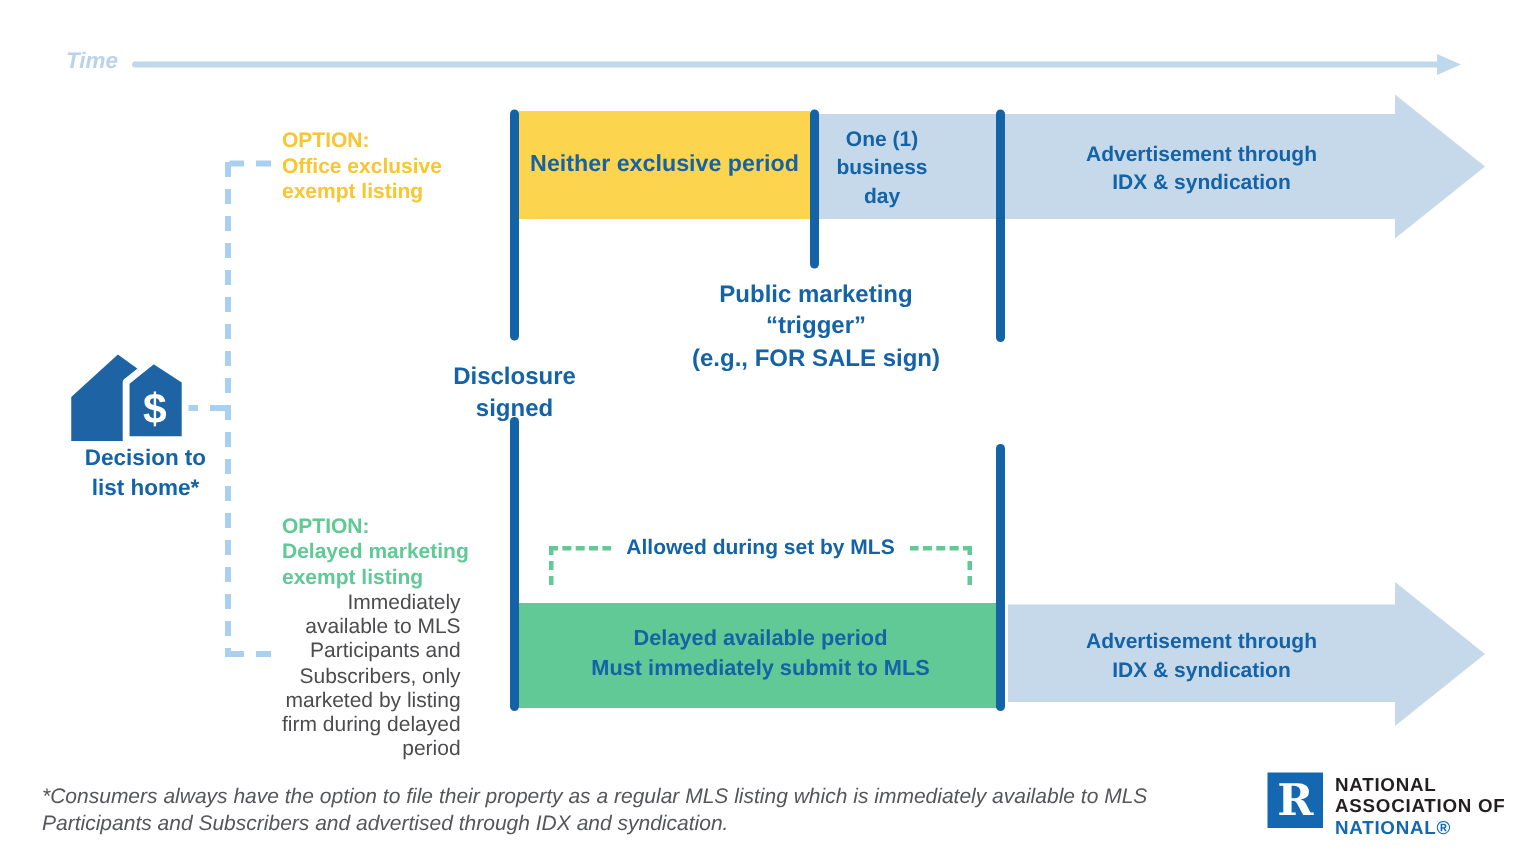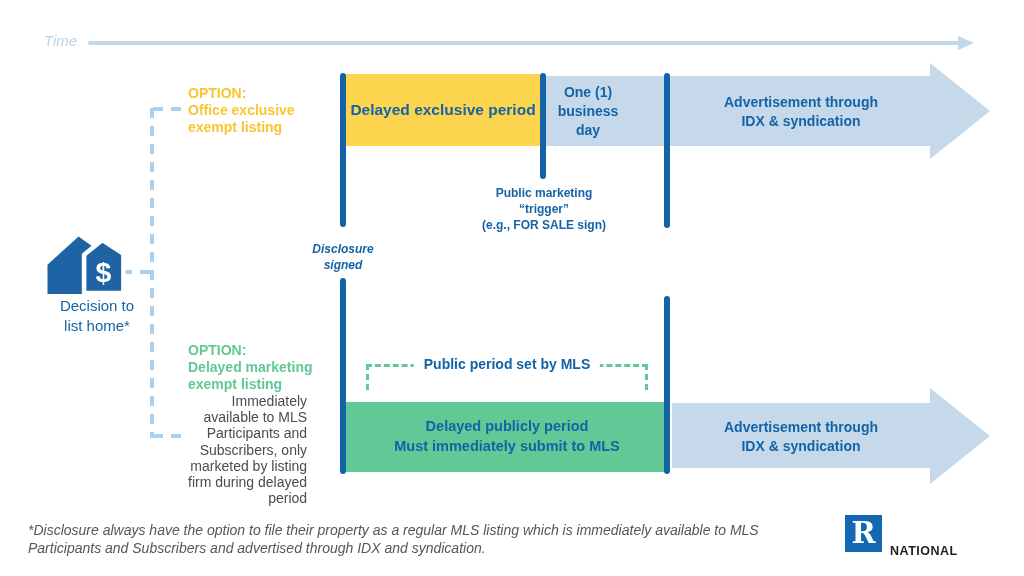--- a/index.html
+++ b/index.html
@@ -14,50 +14,50 @@
     --foot-gray:#55565a;
     --nar-blue:#1368b1;
     --ink:#231f20;
   }
   *{margin:0;padding:0;box-sizing:border-box;}
   body{background:#e8e8e8;font-family:"Liberation Sans",sans-serif;}
   .canvas{position:relative;width:1024px;height:576px;background:#ffffff;overflow:hidden;}
   .abs{position:absolute;}
   .pre{white-space:pre-line;}
   .ctr{text-align:center;}
-  .b{font-weight:normal;}
+  .b{font-weight:bold;}
   .dark{color:var(--dark-blue);}
   
-  .time-label{left:44px;top:32px;font-style:italic;font-weight:normal;font-size:15px;color:var(--time-blue);}
+  .time-label{left:44px;top:32px;font-style:italic;font-weight:bold;font-size:15px;color:var(--time-blue);}
   .time-line{left:88px;top:41px;width:872px;height:4px;background:#c0d8ec;border-radius:2px;z-index:1;}
   .time-head{left:958px;top:36px;width:0;height:0;border-top:7px solid transparent;border-bottom:7px solid transparent;border-left:16px solid #c0d8ec;}
   
   .dashv{width:4px;background:repeating-linear-gradient(180deg,var(--pale-blue) 0 10px,transparent 10px 18px);}
   .dashh{height:4px;background:repeating-linear-gradient(90deg,var(--pale-blue) 0 10px,transparent 10px 18px);}
   
   .vline{width:6px;background:var(--dark-blue);border-radius:3px;z-index:3;}
   
   .bar{z-index:1;display:flex;align-items:center;justify-content:center;}
   .tri{width:0;height:0;border-top:48px solid transparent;border-bottom:48px solid transparent;border-left:60px solid var(--band-blue);z-index:1;}
   .lbl{z-index:4;}
   .bar-label{font-weight:bold;font-size:15.5px;color:var(--dark-blue);}
   .band-label{font-weight:bold;font-size:14px;line-height:1.35;color:var(--dark-blue);}
-  .milestone{font-weight:bold;font-size:12px;color:var(--dark-blue);}
+  .milestone{font-weight:bold;font-size:16px;color:var(--dark-blue);}
   .opt-head{font-weight:bold;font-size:14px;line-height:1.22;}
   .opt-desc{font-size:14px;line-height:1.16;color:var(--gray);}
   
   .bracket{left:366px;top:364px;width:282px;height:26px;border:3px dashed var(--green);border-bottom:none;z-index:2;}
   .bracket-label{position:absolute;left:50%;top:-11px;transform:translateX(-50%);background:#ffffff;padding:0 10px;white-space:nowrap;font-weight:bold;font-size:14px;color:var(--dark-blue);}
   
   .footnote{left:28px;top:521px;width:802px;font-style:italic;font-size:14px;line-height:1.32;color:var(--foot-gray);}
   
   .logo{left:845px;top:515px;display:flex;gap:8px;align-items:flex-start;}
   .logo-square{width:37px;height:37px;background:var(--nar-blue);color:#fff;font-family:"DejaVu Serif","Liberation Serif",serif;font-weight:bold;font-size:29px;line-height:37px;text-align:center;}
   .logo-text{display:flex;flex-direction:column;padding-top:1px;}
-  .logo-line{font-weight:bold;font-size:12.5px;line-height:1.14;letter-spacing:0.5px;color:var(--ink);margin-top:28px;}
+  .logo-line{font-weight:bold;font-size:12.5px;line-height:1.14;letter-spacing:0.5px;color:var(--ink);}
   .logo-line.blue{color:var(--nar-blue);}
 </style>
 </head>
 <body>
 
 <div class="canvas">
 
   <div class="abs time-label">Time</div>
   <div class="abs time-line"></div>
   <div class="abs time-head"></div>
@@ -84,57 +84,57 @@
 exempt listing</div>
   <div class="abs pre opt-desc lbl" style="left:188px;top:393px;text-align:right;">Immediately
 available to MLS
 Participants and
 Subscribers, only
 marketed by listing
 firm during delayed
 period</div>
 
   <div class="abs bar" style="left:346px;top:74px;width:194px;height:72px;background:var(--yellow);">
-    <span class="bar-label">Delayed exclusive period</span>
+    <span class="bar-label">Neither exclusive period</span>
   </div>
   <div class="abs" style="left:546px;top:76px;width:384px;height:70px;background:var(--band-blue);z-index:1;"></div>
   <div class="abs tri" style="left:930px;top:63px;"></div>
   <div class="abs ctr pre band-label lbl" style="left:530px;top:83px;width:116px;">One (1)
 business
 day</div>
   <div class="abs ctr pre band-label lbl" style="left:676px;top:93px;width:250px;">Advertisement through
 IDX &amp; syndication</div>
 
   <div class="abs vline" style="left:340px;top:73px;height:154px;"></div>
-  <div class="abs ctr pre milestone lbl" style="left:285px;top:242px;width:116px;line-height:1.3;font-style:italic;">Disclosure
+  <div class="abs ctr pre milestone lbl" style="left:285px;top:242px;width:116px;line-height:1.3;">Disclosure
 signed</div>
   <div class="abs vline" style="left:340px;top:278px;height:196px;"></div>
 
   <div class="abs vline" style="left:540px;top:73px;height:106px;"></div>
   <div class="abs ctr pre milestone lbl" style="left:424px;top:186px;width:240px;line-height:1.33;">Public marketing
 “trigger”
 (e.g., FOR SALE sign)</div>
 
   <div class="abs vline" style="left:664px;top:73px;height:155px;"></div>
   <div class="abs vline" style="left:664px;top:296px;height:178px;"></div>
 
   <div class="abs bracket">
-    <span class="bracket-label">Public period set by MLS</span>
+    <span class="bracket-label">Allowed during set by MLS</span>
   </div>
 
   <div class="abs bar" style="left:346px;top:402px;width:322px;height:70px;background:var(--green);">
-    <span class="ctr pre band-label" style="font-size:14.5px;">Delayed publicly period
+    <span class="ctr pre band-label" style="font-size:14.5px;">Delayed available period
 Must immediately submit to MLS</span>
   </div>
   <div class="abs" style="left:672px;top:403px;width:258px;height:65px;background:var(--band-blue);z-index:1;"></div>
   <div class="abs tri" style="left:930px;top:388px;"></div>
   <div class="abs ctr pre band-label lbl" style="left:676px;top:418px;width:250px;">Advertisement through
 IDX &amp; syndication</div>
 
-  <div class="abs pre footnote">*Disclosure always have the option to file their property as a regular MLS listing which is immediately available to MLS
+  <div class="abs pre footnote">*Consumers always have the option to file their property as a regular MLS listing which is immediately available to MLS
 Participants and Subscribers and advertised through IDX and syndication.</div>
 
   <div class="abs logo">
     <div class="logo-square">R</div>
     <div class="logo-text">
       <span class="logo-line">NATIONAL</span>
       <span class="logo-line">ASSOCIATION OF</span>
       <span class="logo-line blue">NATIONAL®</span>
     </div>
   </div>

